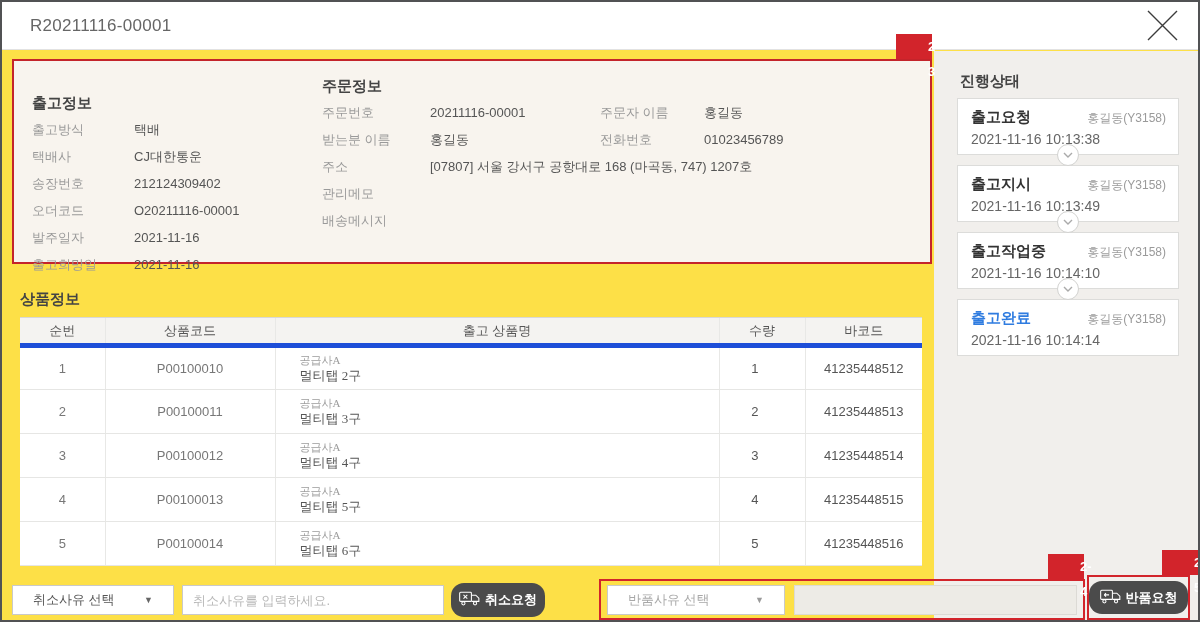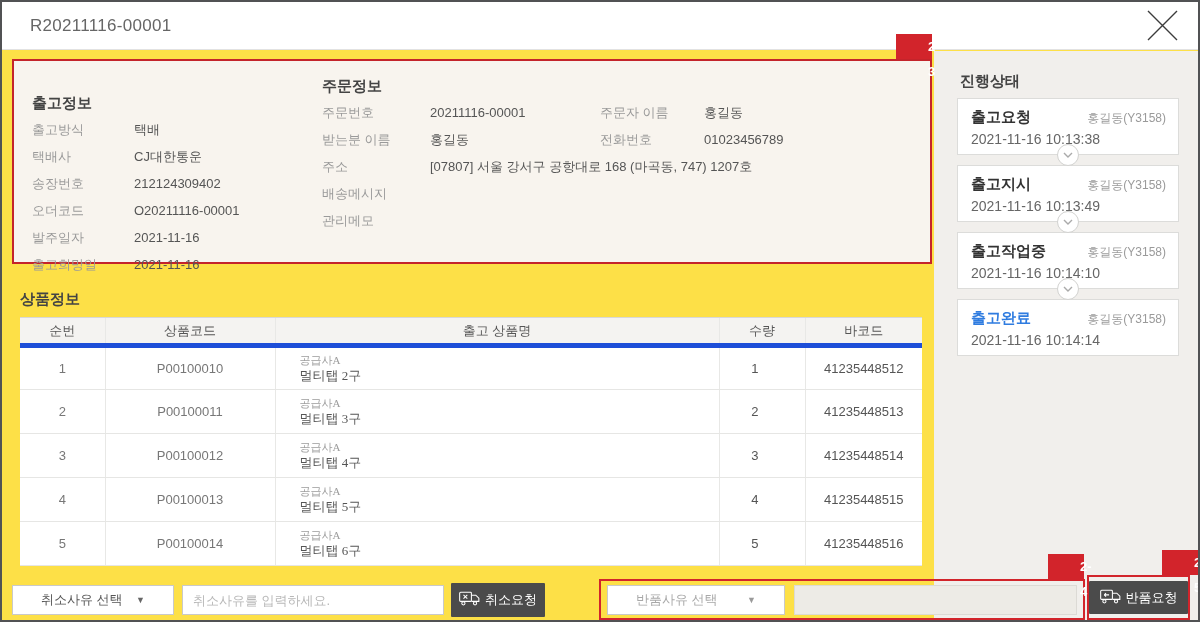--- a/index.html
+++ b/index.html
@@ -49,26 +49,26 @@
   .cards { position: absolute; left: 23px; top: 47px; width: 222px; }
   .progress-card { position: relative; background: #fff; border: 1px solid #dcdcda; height: 57px; margin-bottom: 10px; padding: 9px 12px 0 13px; }
   .pc-top { display: flex; justify-content: space-between; align-items: baseline; }
   .pc-status { font-size: 15px; font-weight: bold; color: #333; }
   .pc-status.done { color: #2f7ce0; }
   .pc-user { font-size: 12px; color: #9a9a9a; }
   .pc-time { font-size: 14px; color: #666; margin-top: 4px; }
   .pc-chevron { position: absolute; left: 50%; bottom: -12px; transform: translateX(-50%); width: 22px; height: 22px; border-radius: 50%; background: #fff; border: 1px solid #d2d2d0; z-index: 2; display: flex; align-items: center; justify-content: center; }
 
   
-  .fake-select { display: flex; align-items: center; justify-content: space-between; background: #fff; border: 1px solid #c9c9c9; padding: 0 28px; font-size: 13px; color: #555; cursor: pointer; }
+  .fake-select { display: flex; align-items: center; justify-content: space-between; background: #fff; border: 1px solid #c9c9c9; padding: 0 20px; font-size: 13px; color: #555; cursor: pointer; }
   .fake-select .arrow-glyph { font-size: 9px; color: #666; }
   .cancel-select { position: absolute; left: 10px; top: 583px; width: 162px; height: 30px; }
   .cancel-input { position: absolute; left: 180px; top: 583px; width: 262px; height: 30px; border: 1px solid #c9c9c9; padding: 0 10px; font-size: 13px; color: #555; background: #fff; }
   .cancel-input::placeholder { color: #b8b8b8; }
-  .dark-btn { background: #4b4b4b; border: none; border-radius: 1px; color: #fff; font-size: 13px; display: flex; align-items: center; justify-content: center; gap: 5px; cursor: pointer; }
+  .dark-btn { background: #4b4b4b; border: none; border-radius: 13px; color: #fff; font-size: 13px; display: flex; align-items: center; justify-content: center; gap: 5px; cursor: pointer; font-weight: bold; }
   .cancel-btn { position: absolute; left: 449px; top: 581px; width: 94px; height: 34px; }
   .return-wrap { position: absolute; left: 597px; top: 577px; width: 486px; height: 41px; border: 2px solid #d2242b; display: flex; align-items: center; gap: 9px; padding: 0 6px; }
   .return-select { width: 178px; height: 30px; color: #a8a8a8; flex: none; }
   .return-select .arrow-glyph { color: #9a9a9a; }
   .return-input { flex: 1; height: 30px; background: #edebe6; border: 1px solid #dcdad5; }
   .return-btn-wrap { position: absolute; left: 1085px; top: 573px; width: 103px; height: 45px; border: 2px solid #d2242b; display: flex; align-items: center; justify-content: center; }
   .return-btn { width: 99px; height: 33px; }
 </style>
 </head>
 <body>
@@ -130,25 +130,25 @@
         <span class="lbl">받는분 이름</span>
           <span class="val-o">홍길동</span>
         <span class="lbl2">전화번호</span>
           <span class="val">01023456789</span>
       </div>
       <div class="inforow">
           <span class="lbl">주소</span>
           <span class="val">[07807] 서울 강서구 공항대로 168 (마곡동, 747) 1207호</span>
         </div>
       <div class="inforow">
+          <span class="lbl">관리메모</span>
+          <span class="val"></span>
+        </div>
+      <div class="inforow">
           <span class="lbl">배송메시지</span>
-          <span class="val"></span>
-        </div>
-      <div class="inforow">
-          <span class="lbl">관리메모</span>
           <span class="val"></span>
         </div>
     </div>
   </div>
 
   <div class="products-title">상품정보</div>
   <table class="ptable">
     <colgroup>
         <col style="width:85px">
         <col style="width:170px">

